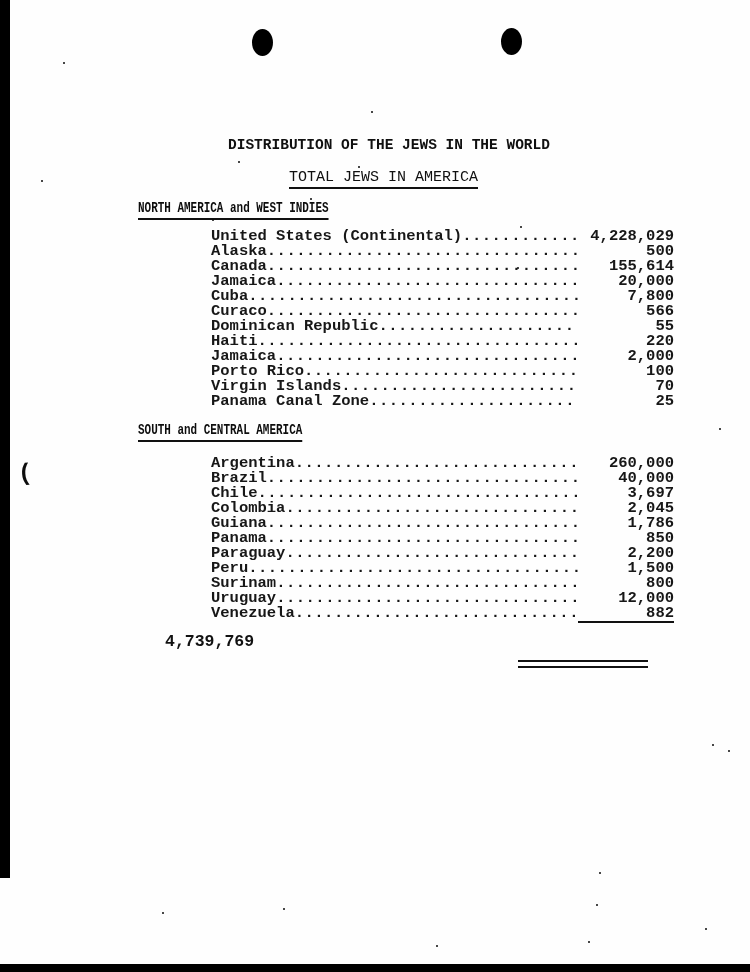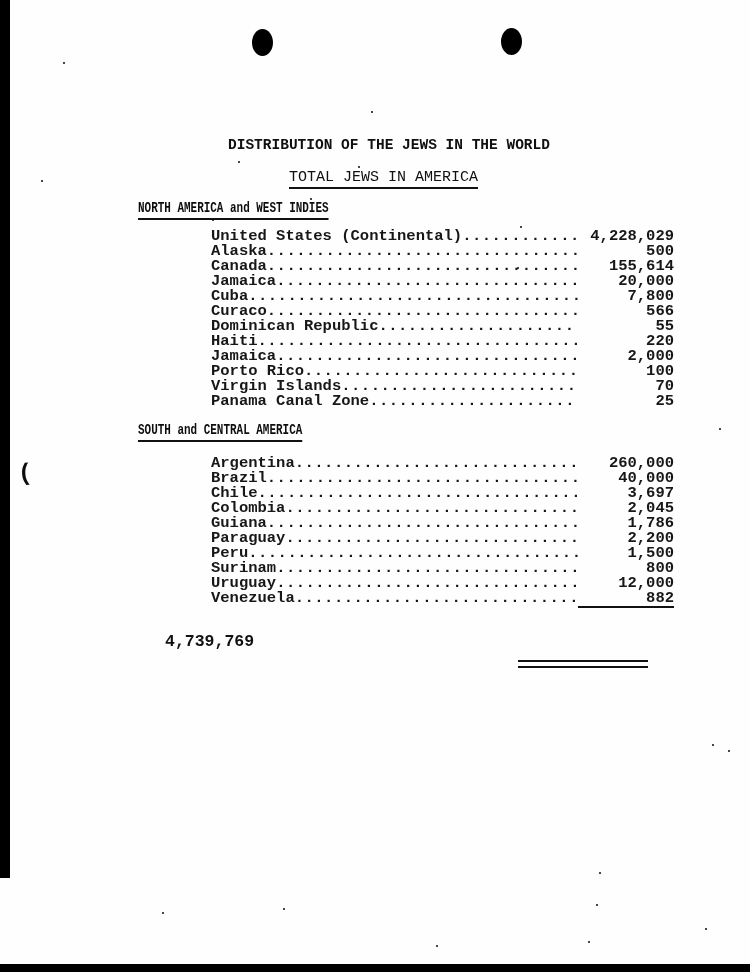--- a/index.html
+++ b/index.html
@@ -213,20 +213,25 @@
     <span class="dots"></span>
     <span class="value">2,045</span>
   </div>
 
   <div class="row">
     <span class="label">Guiana</span>
     <span class="dots"></span>
     <span class="value">1,786</span>
   </div>
 
+  <div class="row">
+    <span class="label">Panama</span>
+    <span class="dots"></span>
+    <span class="value">850</span>
+  </div>
 
   <div class="row">
     <span class="label">Paraguay</span>
     <span class="dots"></span>
     <span class="value">2,200</span>
   </div>
 
   <div class="row">
     <span class="label">Peru</span>
     <span class="dots"></span>

